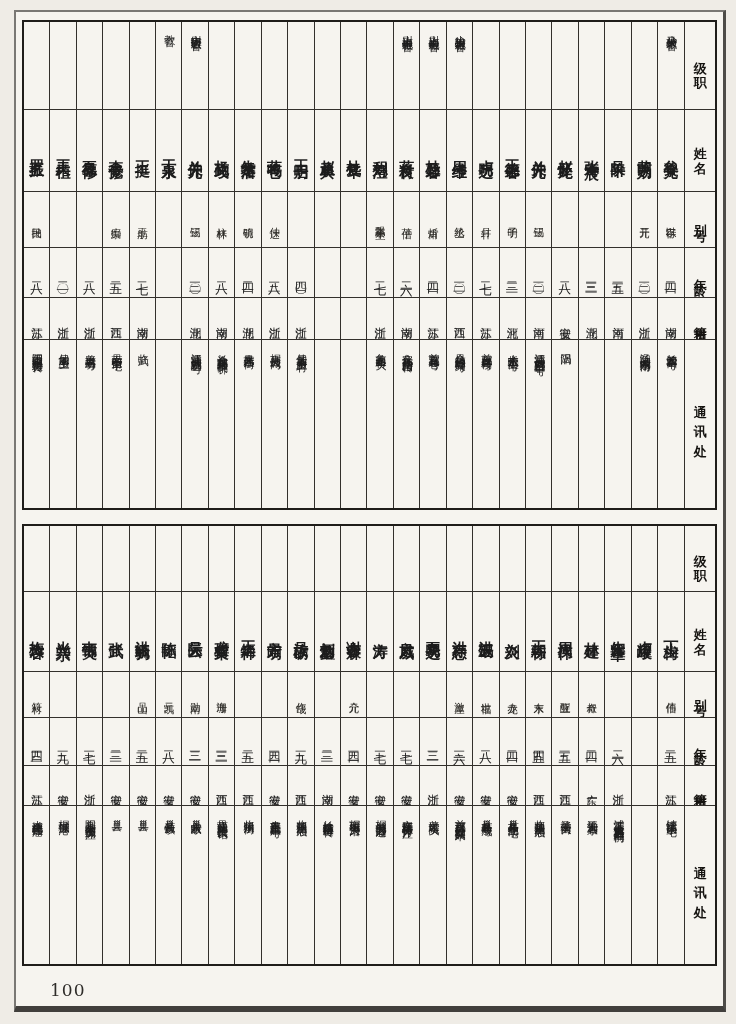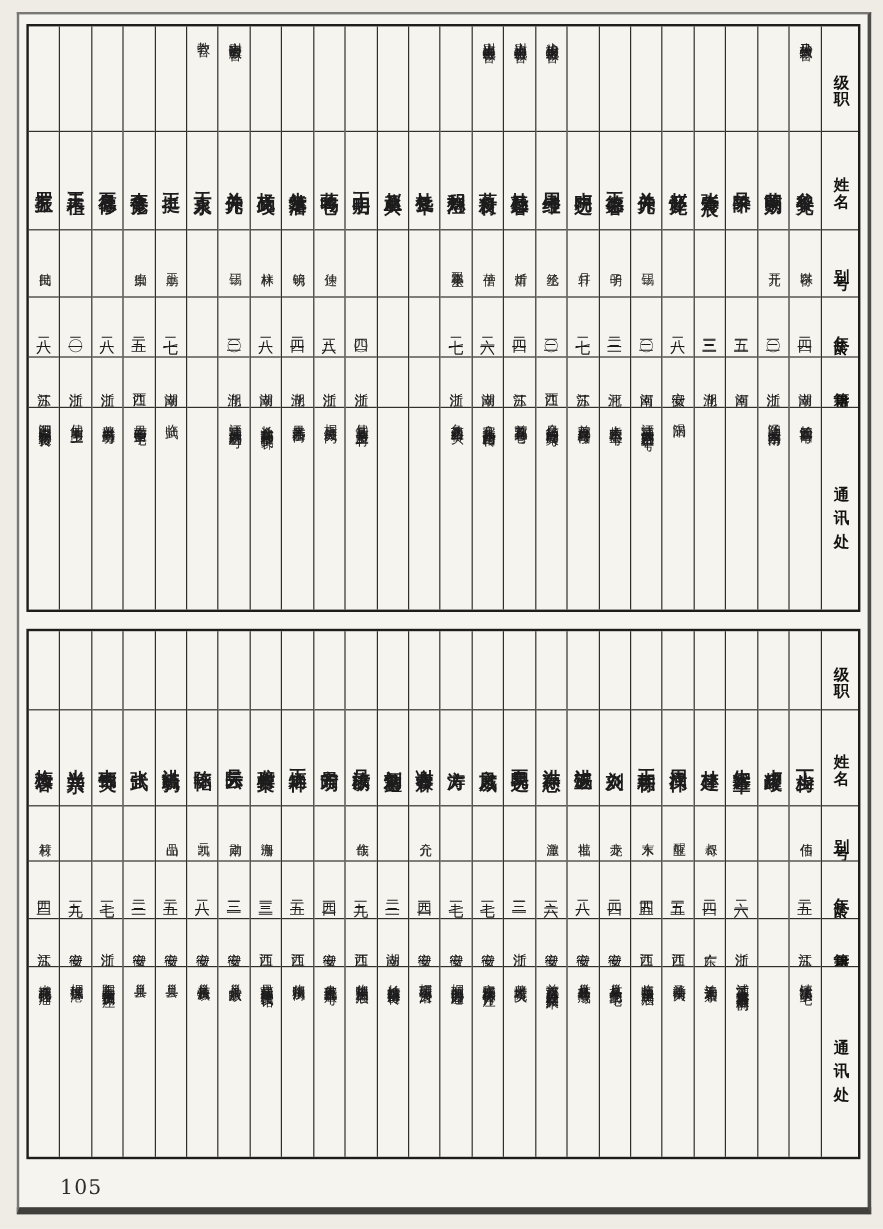--- a/index.html
+++ b/index.html
@@ -1137,14 +1137,14 @@
         </div>
     <div class="cell c-native">
           <span>江苏</span>
         </div>
     <div class="cell c-addr">
           <span>本城北门桥虹庙</span>
         </div>
   </div>
     </div>
 
-  <div class="page-number">105</div>
+  <div class="page-number">100</div>
 </div>
 
 </body></html>

